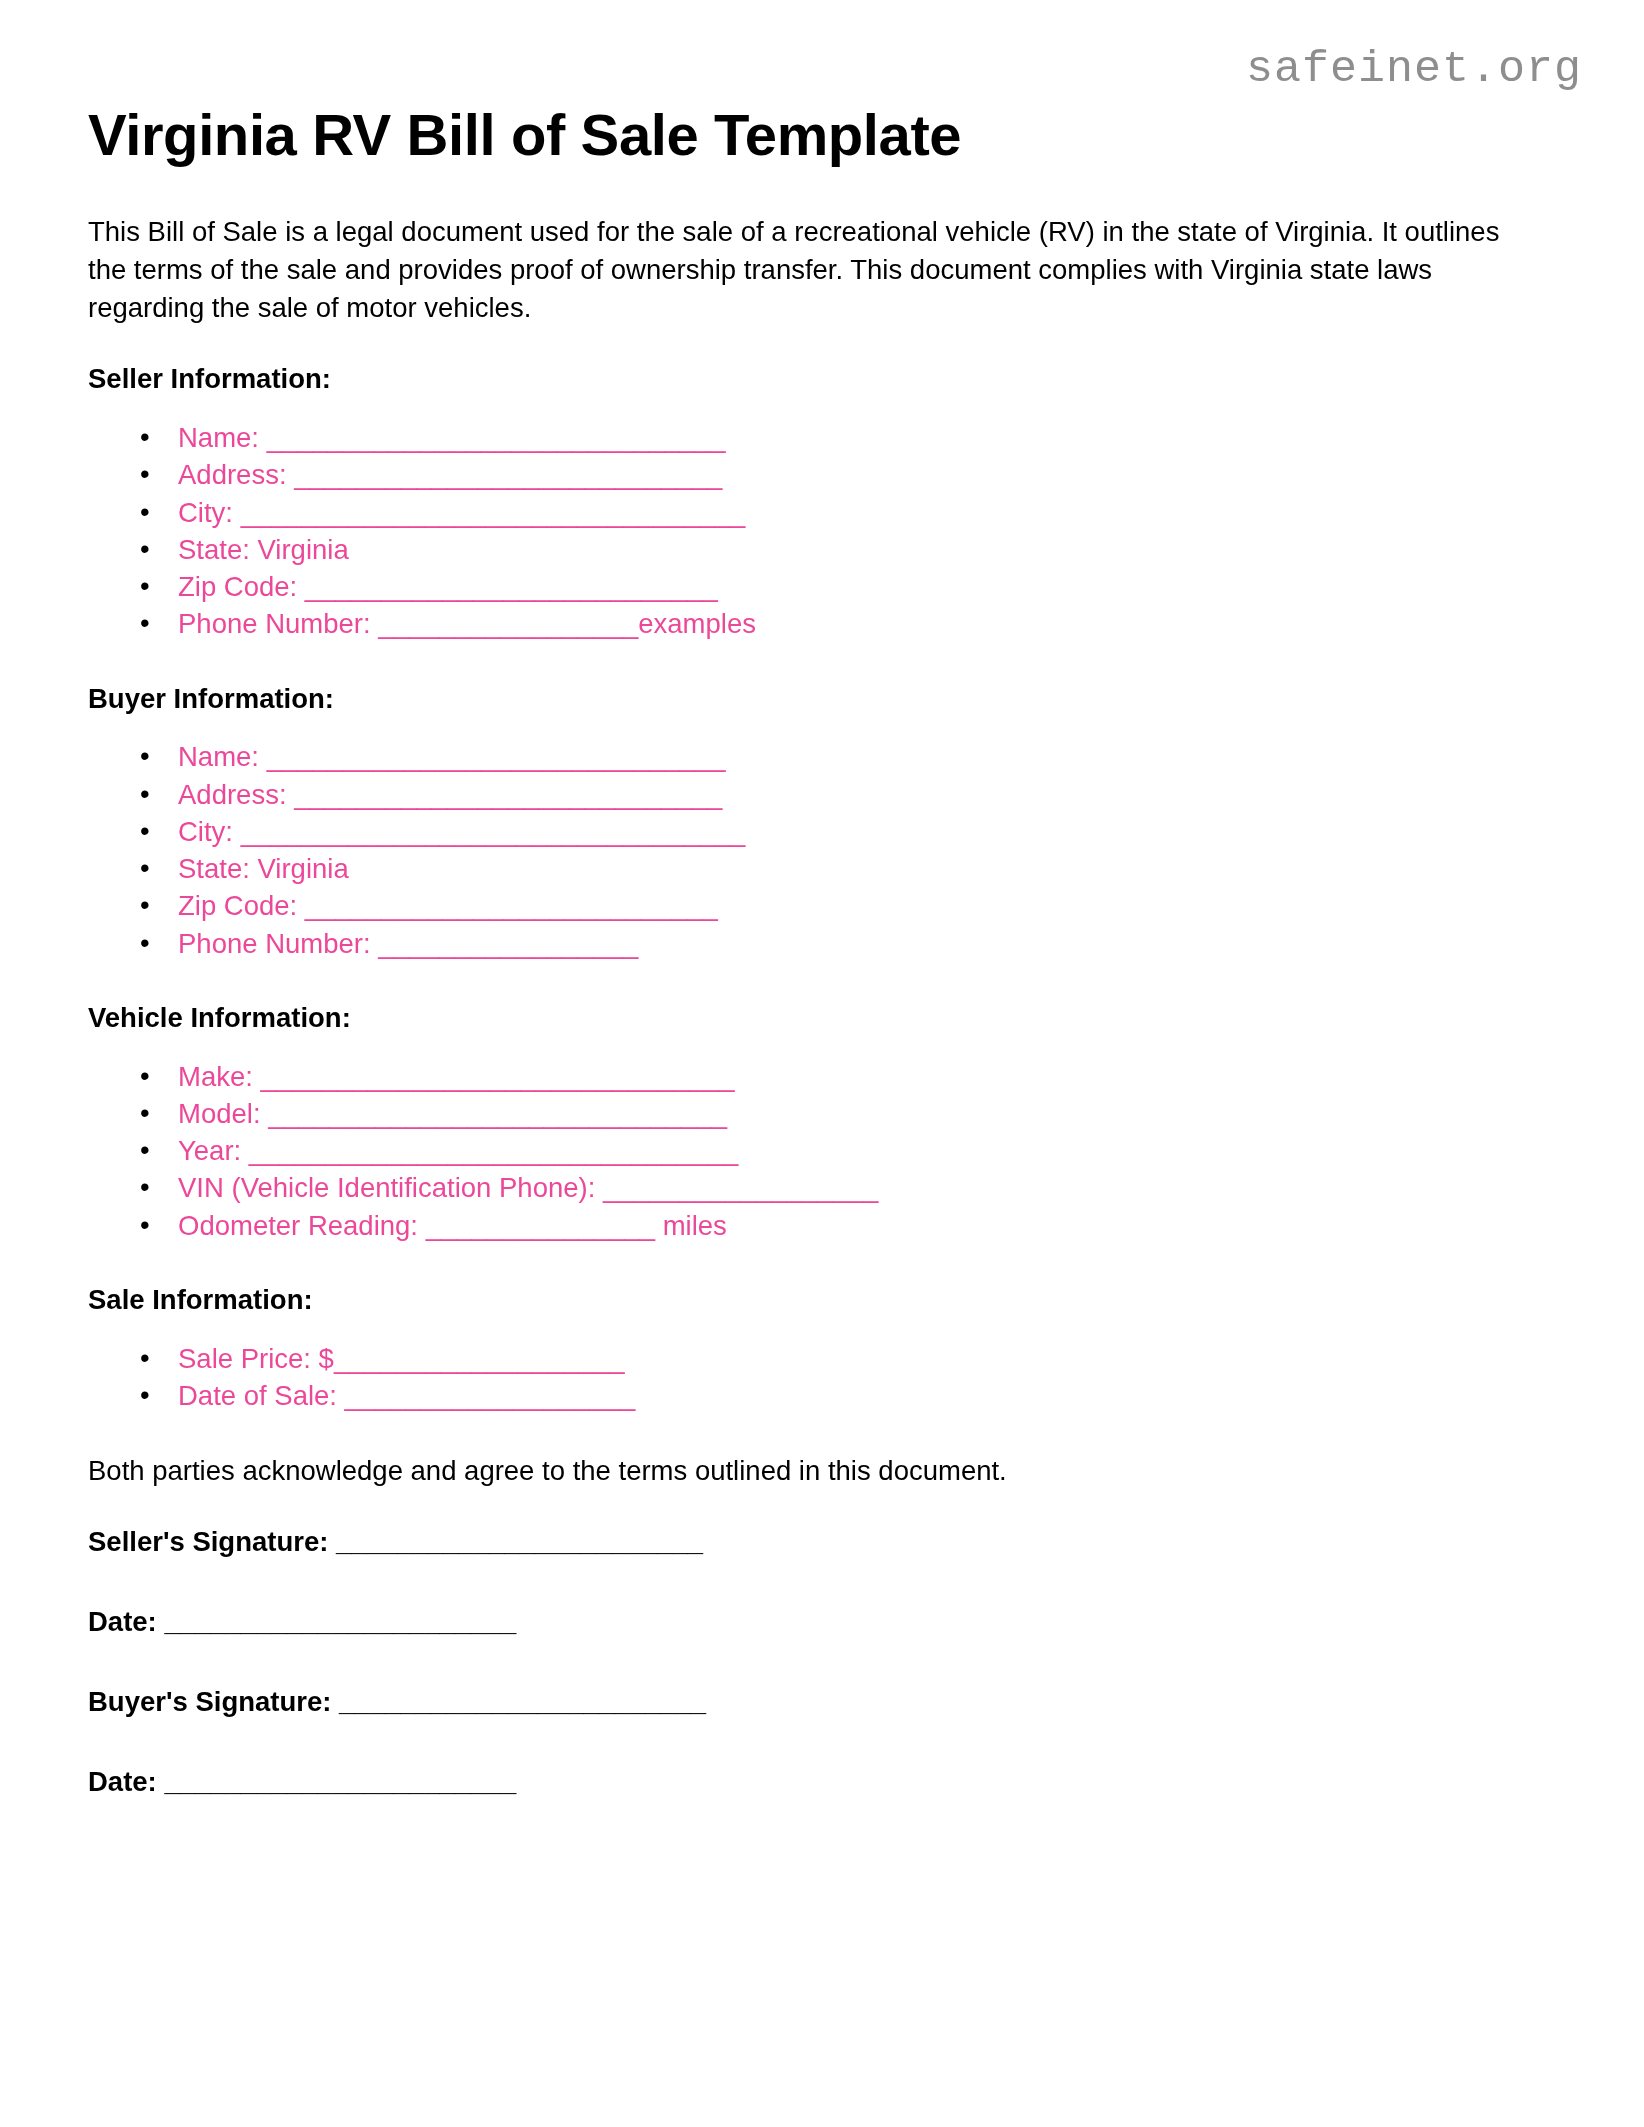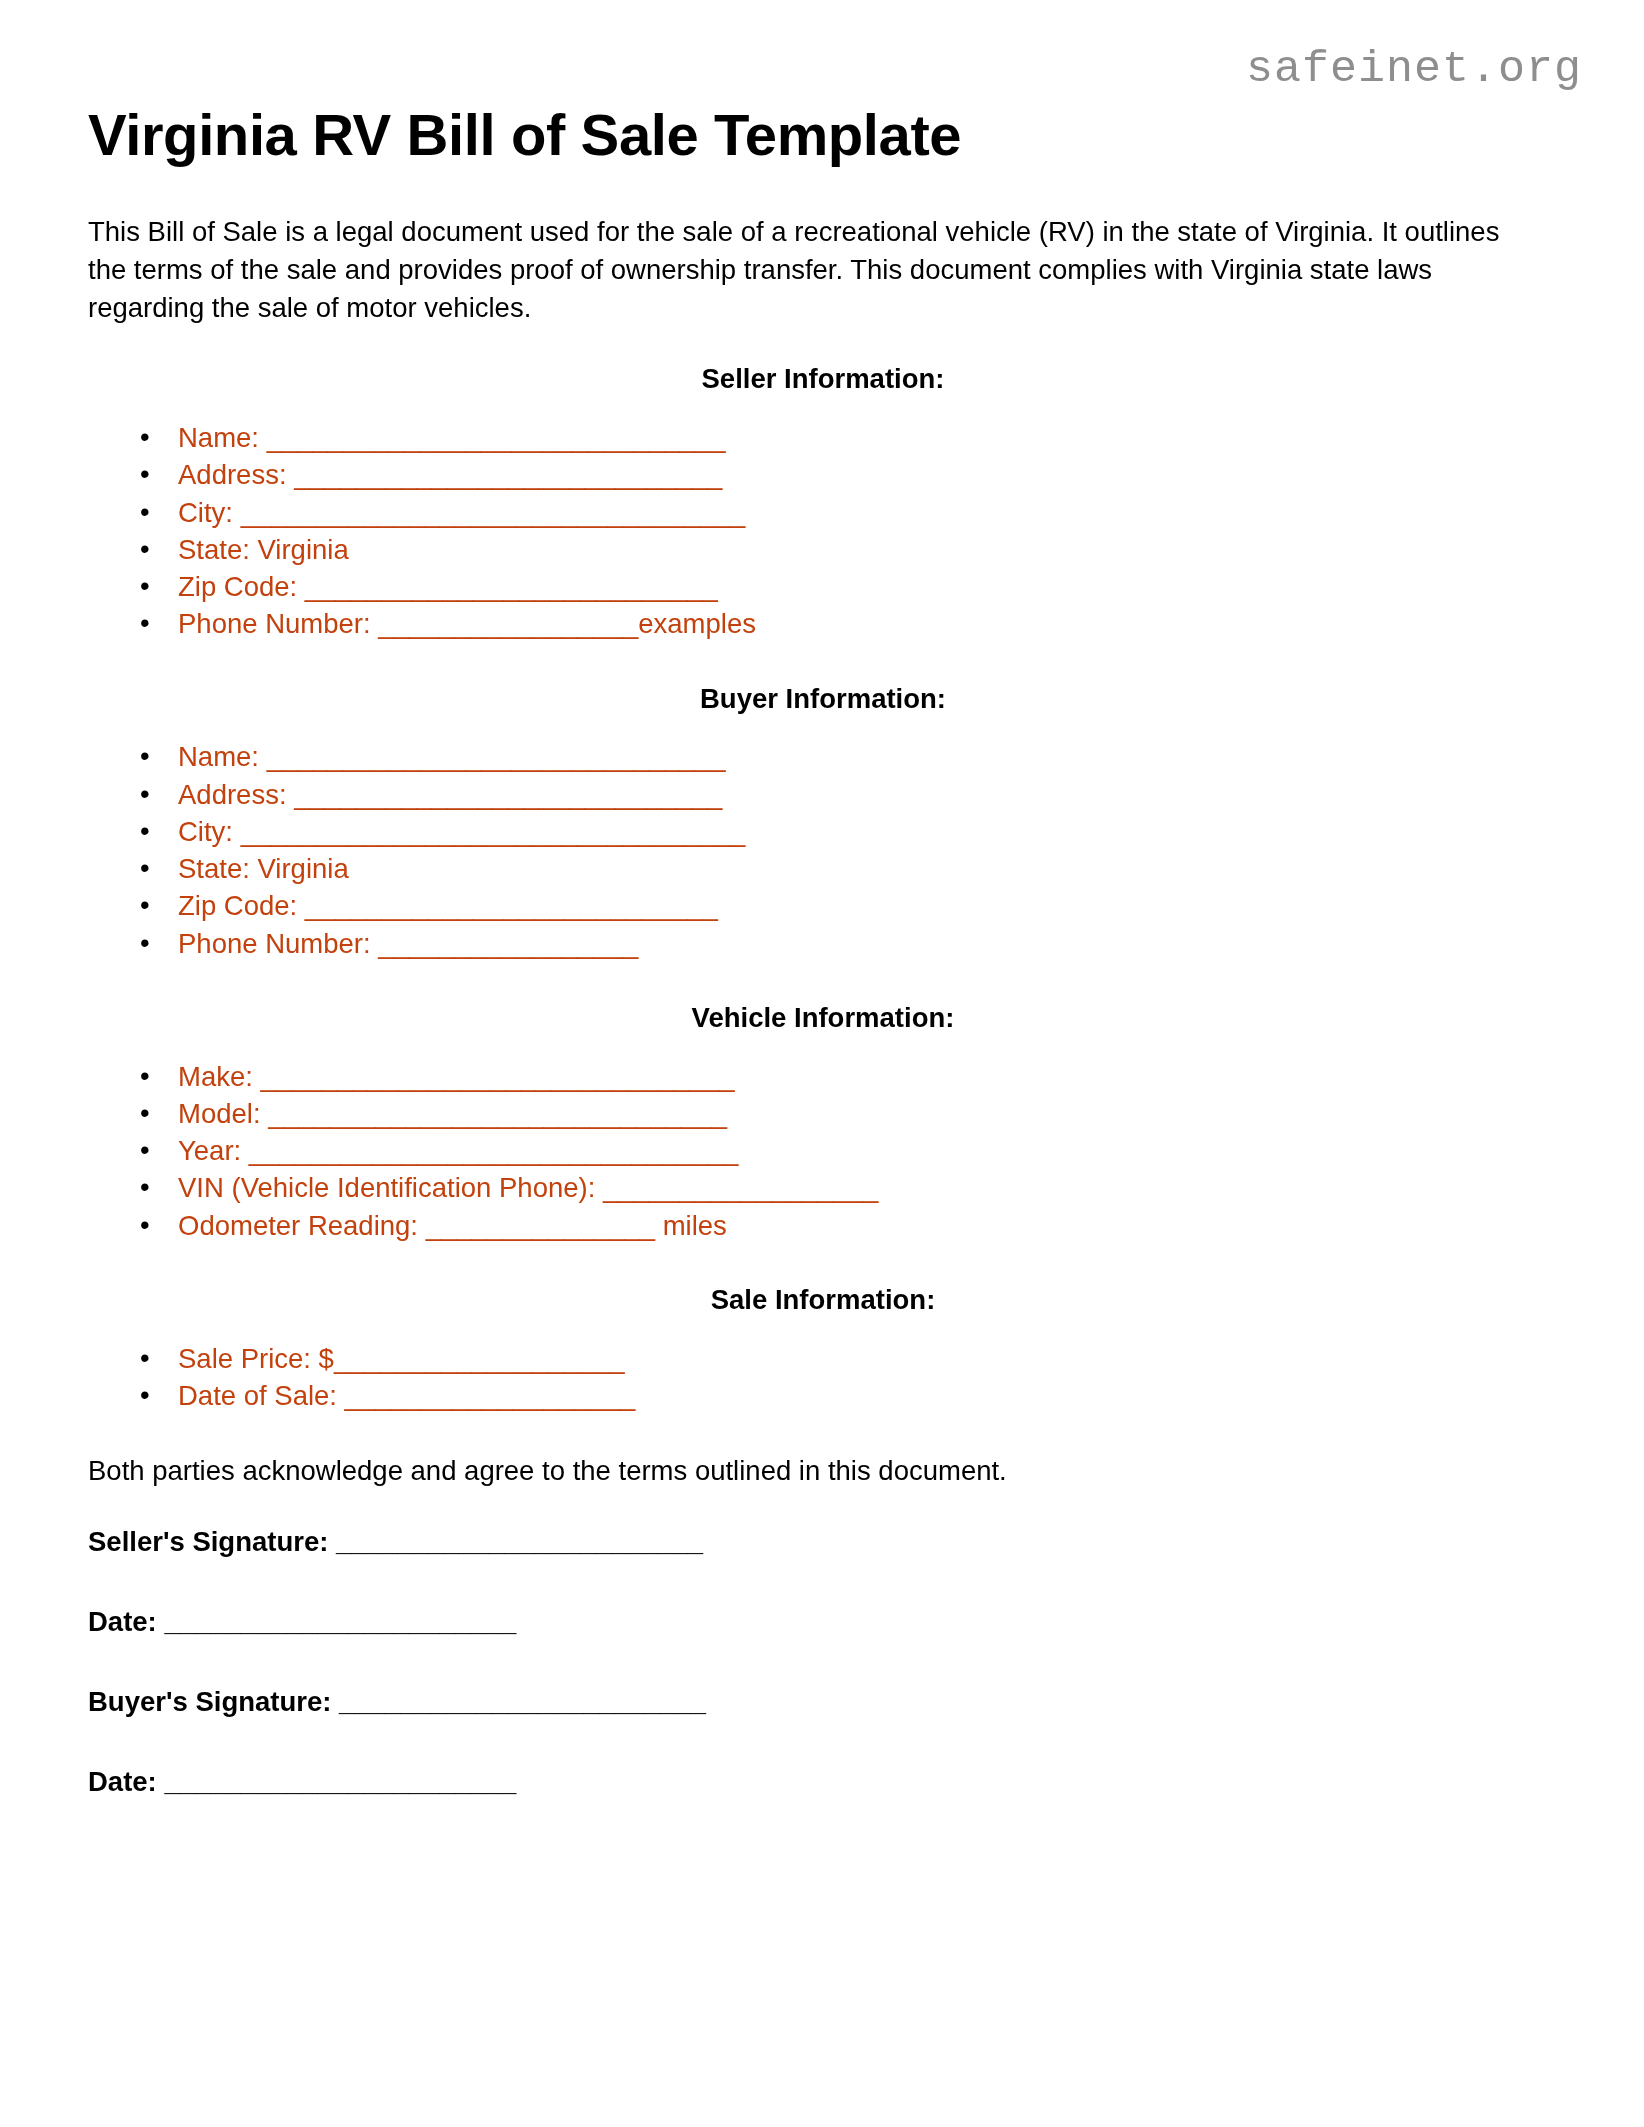--- a/index.html
+++ b/index.html
@@ -57,34 +57,33 @@
     color: #000000;
     max-width: 1440px;
   }
 
   h2.section-heading {
     font-size: 27.5px;
     font-weight: bold;
     margin: 0 0 22px 0;
     line-height: 1.3;
     color: #000000;
-    text-align: center;
   }
 
   ul.field-list {
     list-style: none;
     margin: 0 0 38px 0;
     padding: 0 0 0 52px;
   }
 
   ul.field-list li {
     position: relative;
     font-size: 27.5px;
     line-height: 1.355;
-    color: #c2410c;
+    color: #ec4899;
     padding-left: 38px;
     white-space: nowrap;
   }
 
   ul.field-list li::before {
     content: "\2022";
     position: absolute;
     left: 0;
     top: -1px;
     font-size: 27.5px;

